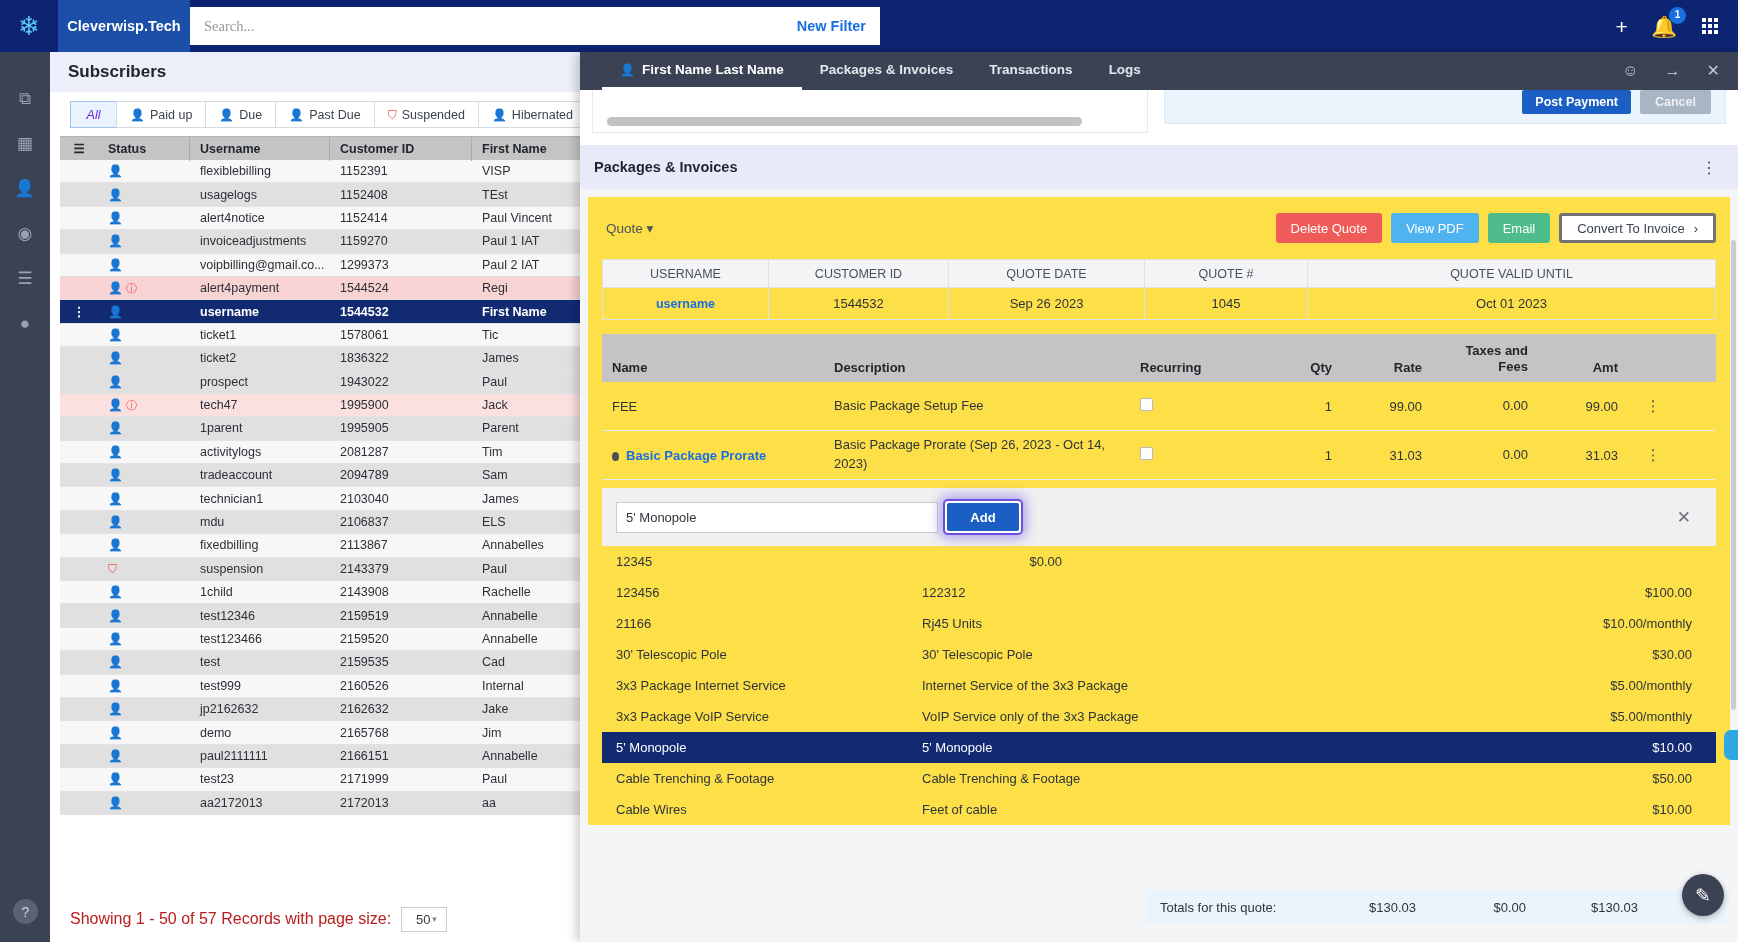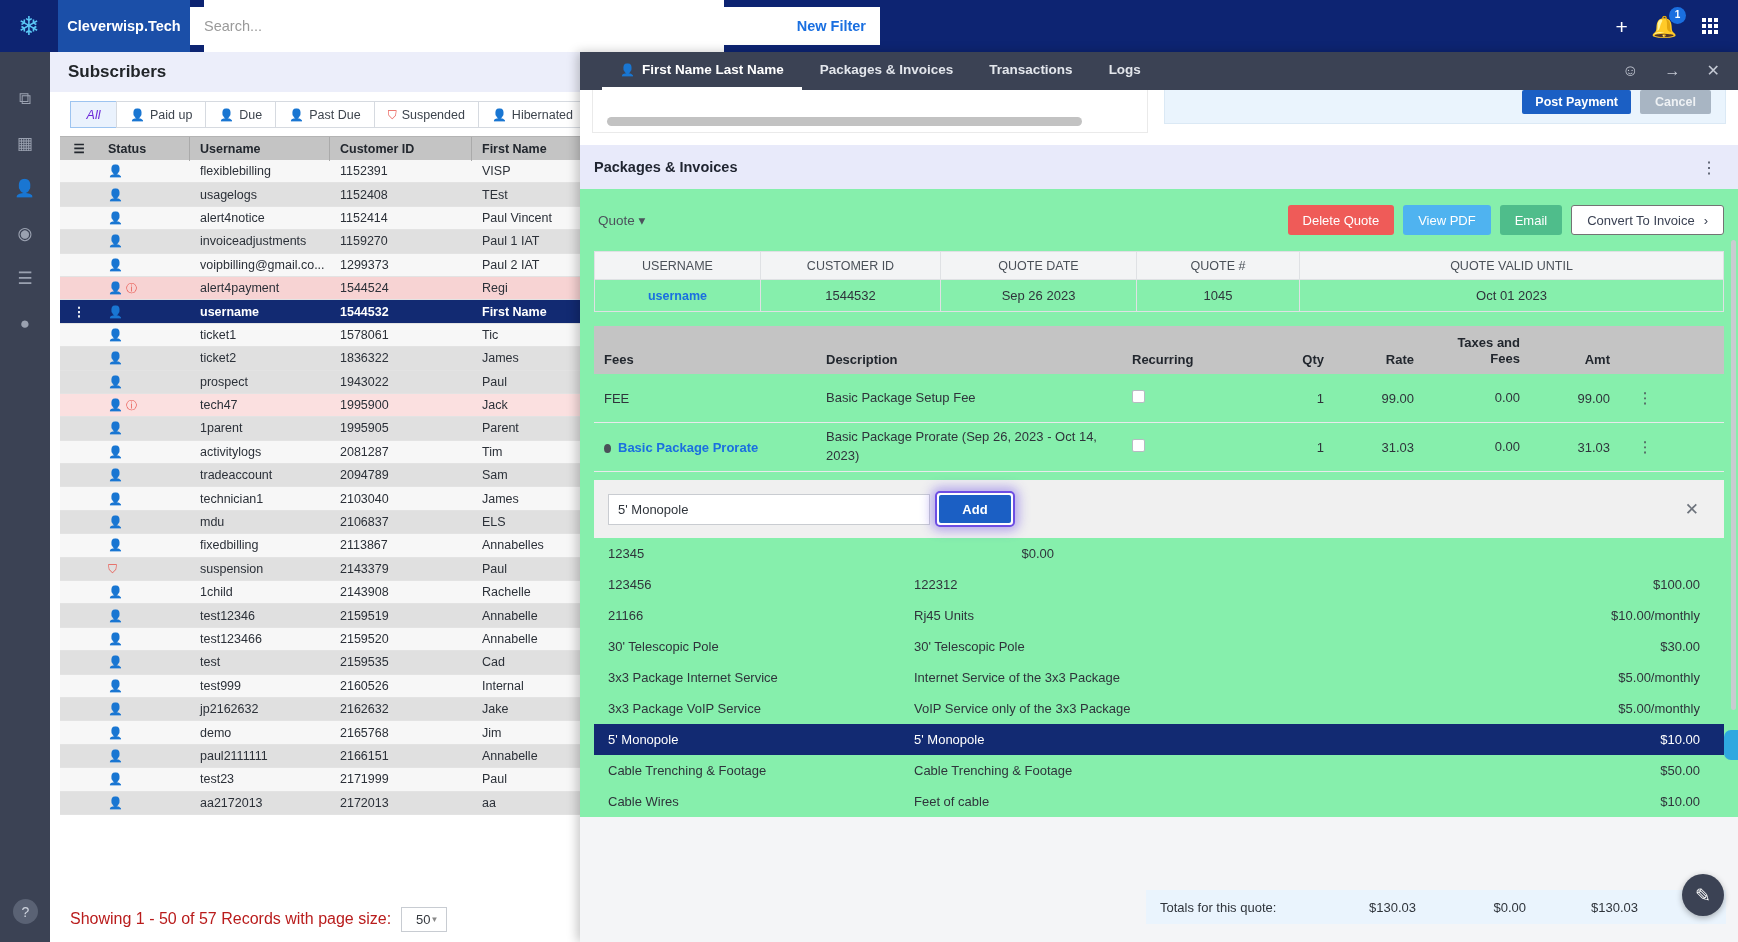--- a/index.html
+++ b/index.html
@@ -21,21 +21,21 @@
     width: 132px; height: 52px; background: #1b4fa8; color: #fff;
     font-size: 14.5px; font-weight: bold; display: flex;
     align-items: center; justify-content: center;
   }
   .search-wrap {
     width: 690px; height: 38px; background: #fff; display: flex;
     align-items: center; justify-content: space-between; padding: 0 14px;
   }
   .search-input {
     border: none; outline: none; font-size: 14.5px; color: #333;
-    font-family: Liberation Sans, sans-serif; width: 520px; height: 52px;
+    font-family: Liberation Serif, serif; width: 520px; height: 37px;
   }
   .search-input::placeholder { color: #9a9a9a; }
   .new-filter { color: #1a6fe0; font-size: 14.5px; font-weight: bold; cursor: pointer; }
   .topbar-right {
     position: absolute; right: 0; top: 0; height: 52px; display: flex;
     align-items: center; gap: 24px; padding-right: 20px;
   }
   .ticon { color: #fff; font-size: 21px; position: relative; cursor: pointer; line-height: 1; }
   .badge {
     position: absolute; top: -9px; right: -8px; background: #1a6fe0;
@@ -174,36 +174,36 @@
     padding: 5px 15px; cursor: pointer; border-radius: 2px;
   }
 
   .sec-header {
     height: 44px; background: #e8eafa; display: flex; align-items: center;
     justify-content: space-between; padding: 0 20px 0 14px;
   }
   .sec-title { font-size: 14.5px; font-weight: bold; color: #1f2430; }
   .kebab { color: #4a5160; font-size: 16px; cursor: pointer; letter-spacing: 1px; }
 
-  .panel { background: #86efac; margin: 0; padding: 0 14px 0 14px; }
+  .panel { background: #fde047; margin: 8px; padding: 0 14px 0 14px; }
   .quote-bar {
     height: 62px; display: flex; align-items: center; justify-content: space-between;
   }
   .quote-sel { font-size: 13.5px; color: #4c525c; cursor: pointer; padding-left: 4px; }
   .qbtns { display: flex; align-items: center; gap: 9px; border-radius: 10px; }
   .qbtn {
     height: 30px; padding: 0 15px; display: flex; align-items: center;
     justify-content: center; font-size: 13px; color: #fff; border-radius: 3px;
     cursor: pointer;
   }
   .qbtn.red { background: #ef5b58; }
   .qbtn.blue { background: #4fb3f0; }
   .qbtn.green { background: #4fbd8b; }
   .qbtn.outline {
-    background: #fff; color: #3b4254; border: 1px solid #737373; gap: 9px;
+    background: #fff; color: #3b4254; border: 3px solid #737373; gap: 9px;
   }
 
   .qtable { width: 100%; border-collapse: collapse; }
   .qtable th {
     background: #f3f4f5; border: 1px solid #dfe1e4; font-size: 12.5px;
     font-weight: normal; color: #4a5058; height: 28px; text-align: center;
   }
   .qtable td {
     border: 1px solid #dfe1e4; font-size: 13px; color: #2f343b;
     height: 32px; text-align: center;
@@ -717,21 +717,21 @@
             </td>
             <td>1544532</td>
             <td>Sep 26 2023</td>
             <td>1045</td>
             <td>Oct 01 2023</td>
           </tr>
         </tbody>
           </table>
 
         <div class="items-head">
-          <div class="ih ci-item">Fees</div>
+          <div class="ih ci-item">Name</div>
           <div class="ih ci-desc">Description</div>
           <div class="ih ci-rec">Recurring</div>
           <div class="ih ci-qty">Qty</div>
           <div class="ih ci-rate">Rate</div>
           <div class="ih ci-tax">Taxes and Fees</div>
           <div class="ih ci-amt">Amt</div>
           <div class="ih ci-kb"></div>
         </div>
 
         <div id="items-body">

